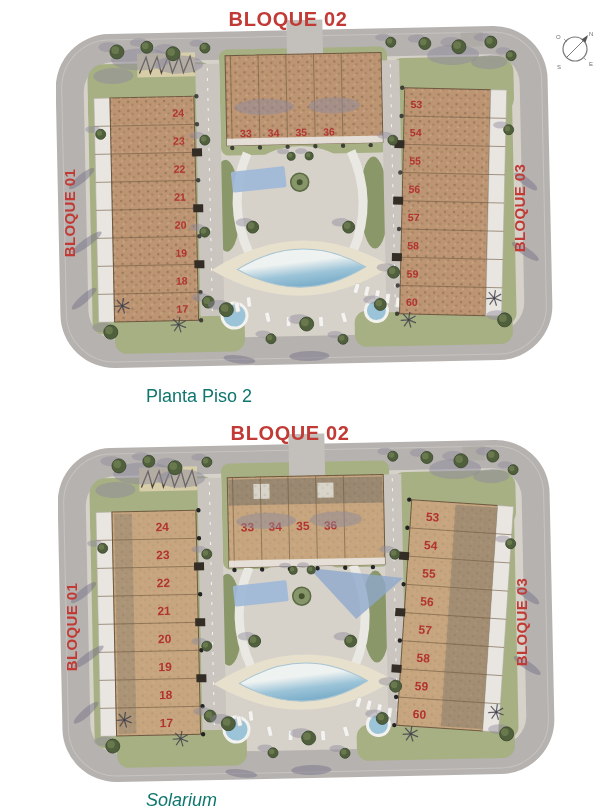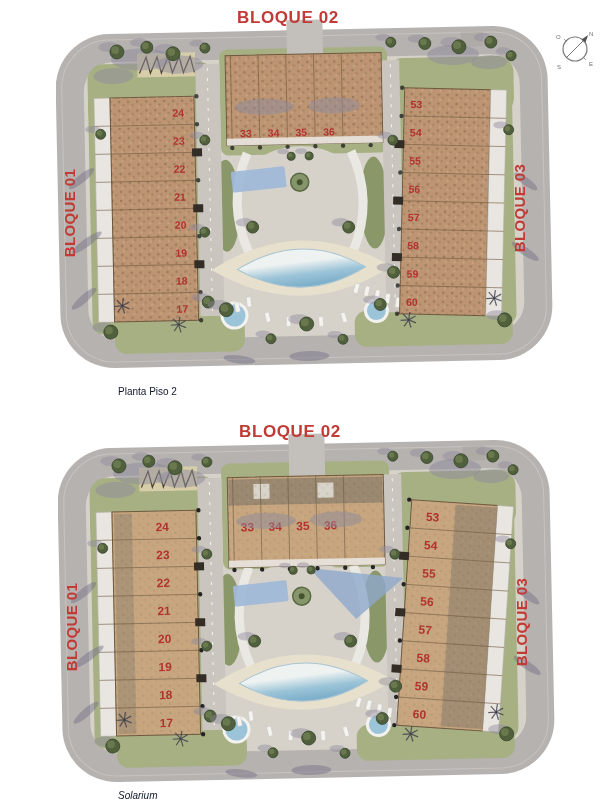--- a/index.html
+++ b/index.html
@@ -4,24 +4,24 @@
 <style>
   html,body{margin:0;padding:0;background:#ffffff;}
   .page{position:relative;width:606px;height:811px;background:#ffffff;overflow:hidden;
         font-family:"Liberation Sans",sans-serif;}
   .plan{position:absolute;width:500px;}
   .plan-1{left:56px;top:6px;height:404px;}
   .plan-2{left:58px;top:420px;height:390px;}
   .scene{position:absolute;left:0;top:0;width:500px;height:366px;}
   .blk{position:absolute;font-weight:bold;color:var(--accent-red,#c23a35);white-space:nowrap;
        letter-spacing:.4px;}
-  .blk-top{left:0;width:464px;text-align:center;top:2px;font-size:17px;letter-spacing:.6px;}
+  .blk-top{left:0;width:464px;text-align:center;top:2px;font-size:20px;letter-spacing:.6px;}
   .blk-left{left:13px;top:207px;transform:translate(-50%,-50%) rotate(-90deg);font-size:15px;}
   .blk-right{left:463px;top:202px;transform:translate(-50%,-50%) rotate(-90deg);font-size:15px;}
-  .caption{position:absolute;font-size:10px;color:#0f172a;}
+  .caption{position:absolute;font-size:18px;color:#0f766e;margin-left:28px;}
   .plan-1 .caption{left:62px;top:380px;}
   .plan-2 .caption{left:60px;top:370px;font-style:italic;}
   .compass{position:absolute;left:549px;top:22px;width:52px;height:52px;}
   .compass text{font-size:6px;fill:#6d6d6d;font-family:"Liberation Sans",sans-serif;}
 </style>
 </head>
 <body>
 
 <div class="page" style="--accent-red: #c23a35;">
 

